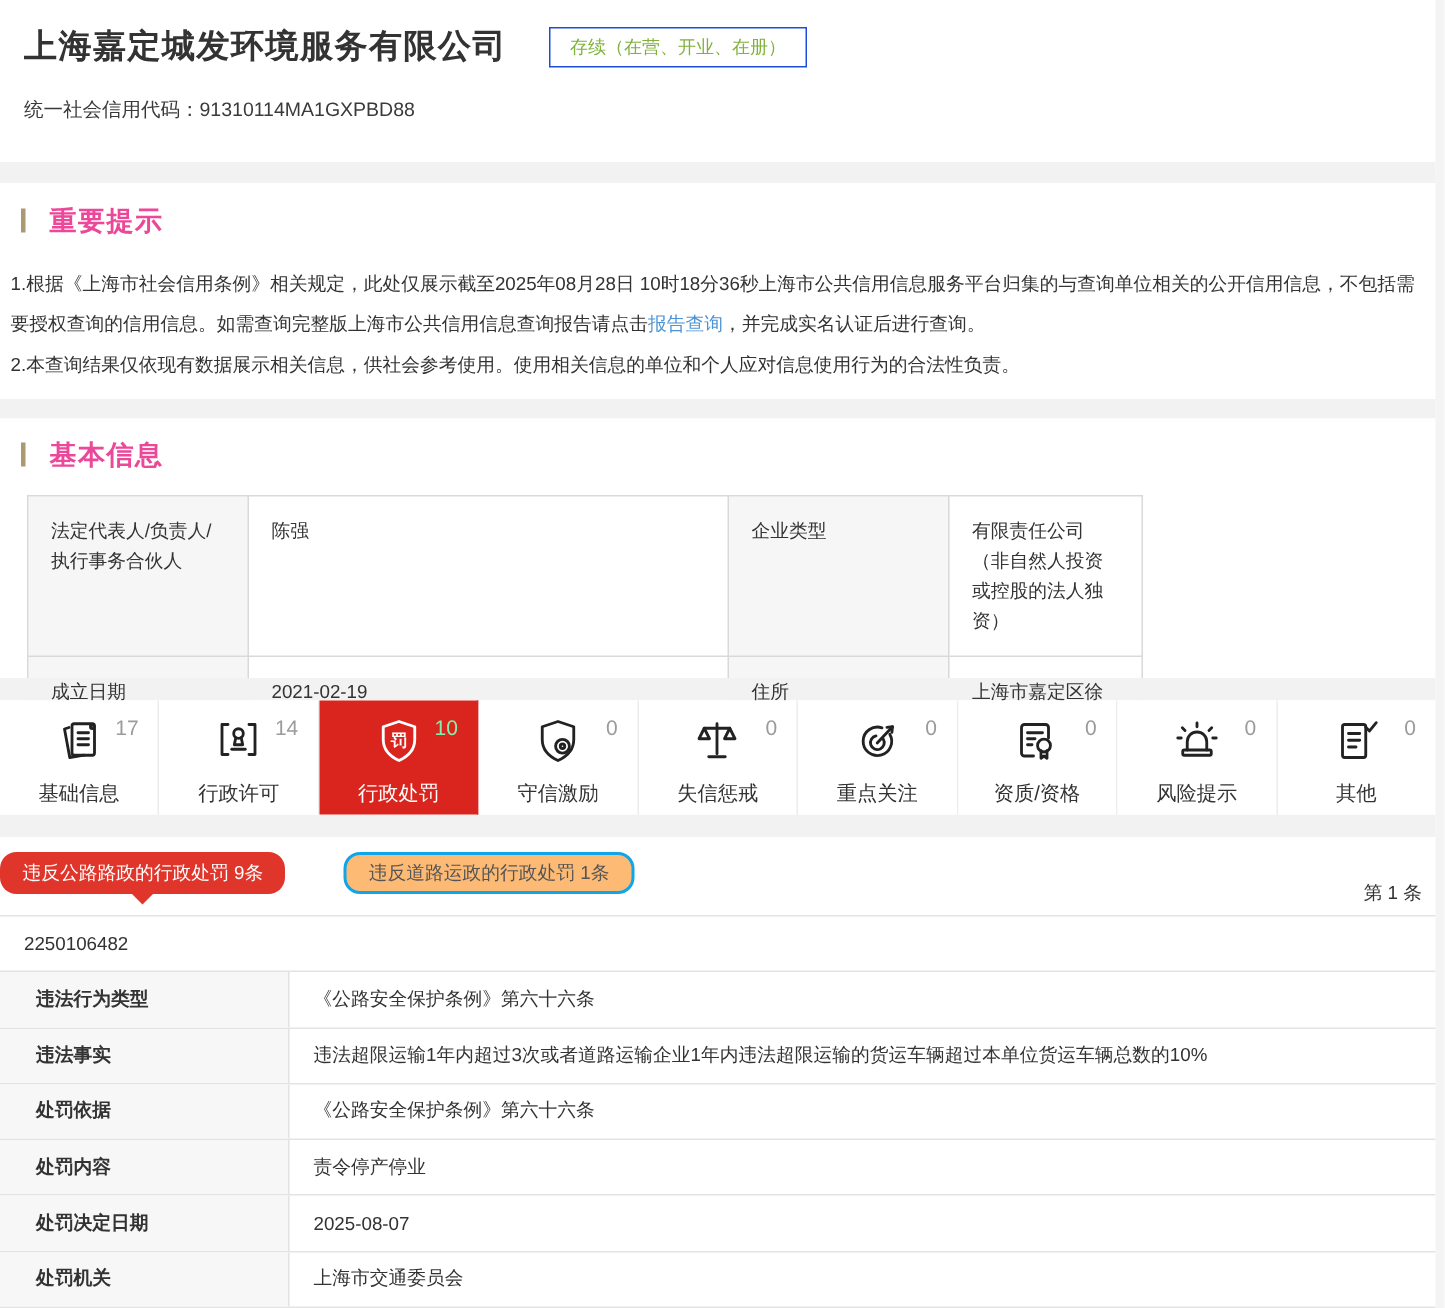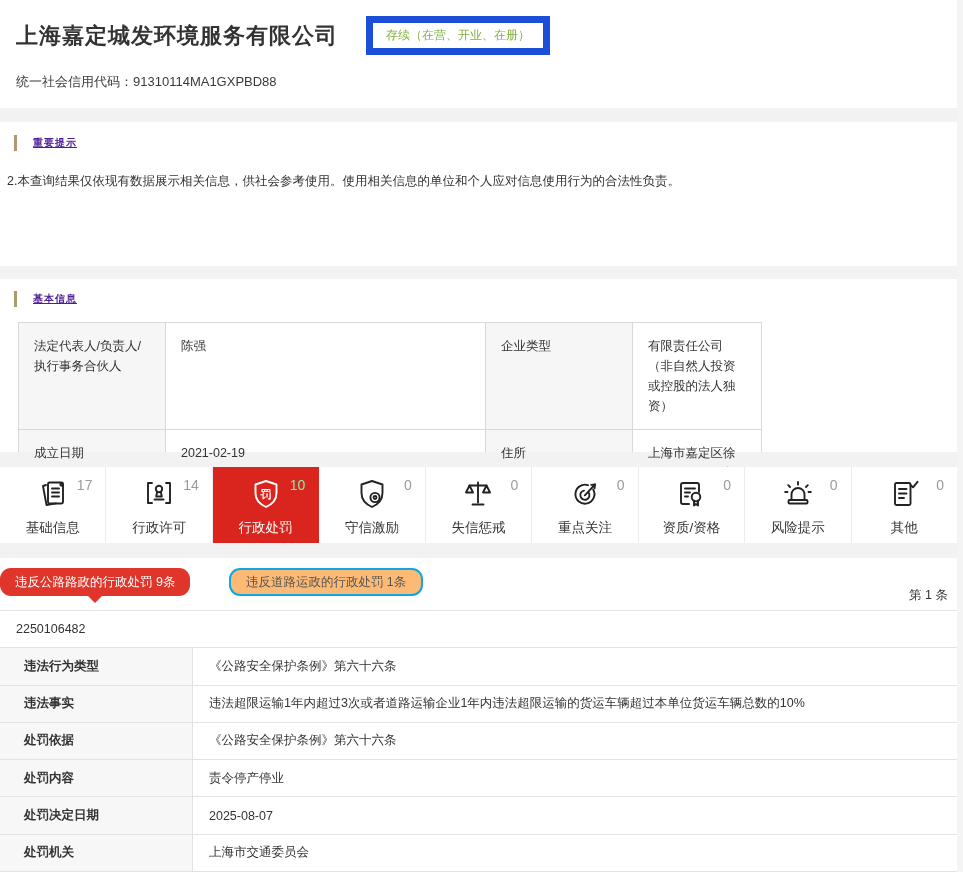--- a/index.html
+++ b/index.html
@@ -12,29 +12,29 @@
   .gutter { position:absolute; top:0; right:0; width:6px; height:872px; background:#f4f4f4; }
   .content { position:absolute; top:0; left:0; width:957px; height:872px; }
 
   .band { width:957px; background:#f2f2f2; }
 
   
   .header { height:108px; background:#fff; padding:16px 0 0 16px; }
   .title-row { display:flex; align-items:center; }
   .company-name { font-size:22px; font-weight:bold; color:#333; letter-spacing:1px; }
   .status-badge {
-    margin-left:28px; border:7px solid #1d4ed8; color:#7fb23a;
+    margin-left:28px; border:1px solid #1d4ed8; color:#7fb23a;
     font-size:12px; padding:4px 13px; background:#fff; white-space:nowrap;
   }
   .credit-code { margin-top:18px; font-size:13px; color:#3a3a3a; }
 
   
   .sec-title { display:flex; align-items:center; padding-left:14px; }
   .sec-bar { width:3px; height:16px; background:#ab9a71; margin-right:16px; }
-  .sec-title-text { font-size:10px; font-weight:bold; color:#4c1d95; letter-spacing:1px;text-decoration:underline; }
+  .sec-title-text { font-size:18px; font-weight:bold; color:#ec4899; letter-spacing:1px; }
 
   
   .notice { height:144px; background:#fff; padding-top:13px; }
   .notice-body { margin-top:17px; padding:0 12px 0 7px; font-size:12.5px; line-height:27px; color:#333; }
   .notice-body p { margin:0; }
   .report-link { color:#4b94d6; text-decoration:none; cursor:pointer; }
 
   
   .basic { height:173px; background:#fff; padding-top:12px; }
   .basic-table {
@@ -100,20 +100,21 @@
     </div>
 
     <div class="band" style="height:14px"></div>
 
     <div class="notice">
       <div class="sec-title">
         <span class="sec-bar"></span>
         <span class="sec-title-text">重要提示</span>
       </div>
       <div class="notice-body">
+        <p><span>1.根据《上海市社会信用条例》相关规定，此处仅展示截至2025年08月28日 10时18分36秒上海市公共信用信息服务平台归集的与查询单位相关的公开信用信息，不包括需要授权查询的信用信息。如需查询完整版上海市公共信用信息查询报告请点击</span><a class="report-link">报告查询</a><span>，并完成实名认证后进行查询。</span></p>
         <p>2.本查询结果仅依现有数据展示相关信息，供社会参考使用。使用相关信息的单位和个人应对信息使用行为的合法性负责。</p>
       </div>
     </div>
 
     <div class="band" style="height:13px"></div>
 
     <div class="basic">
       <div class="sec-title">
         <span class="sec-bar"></span>
         <span class="sec-title-text">基本信息</span>

